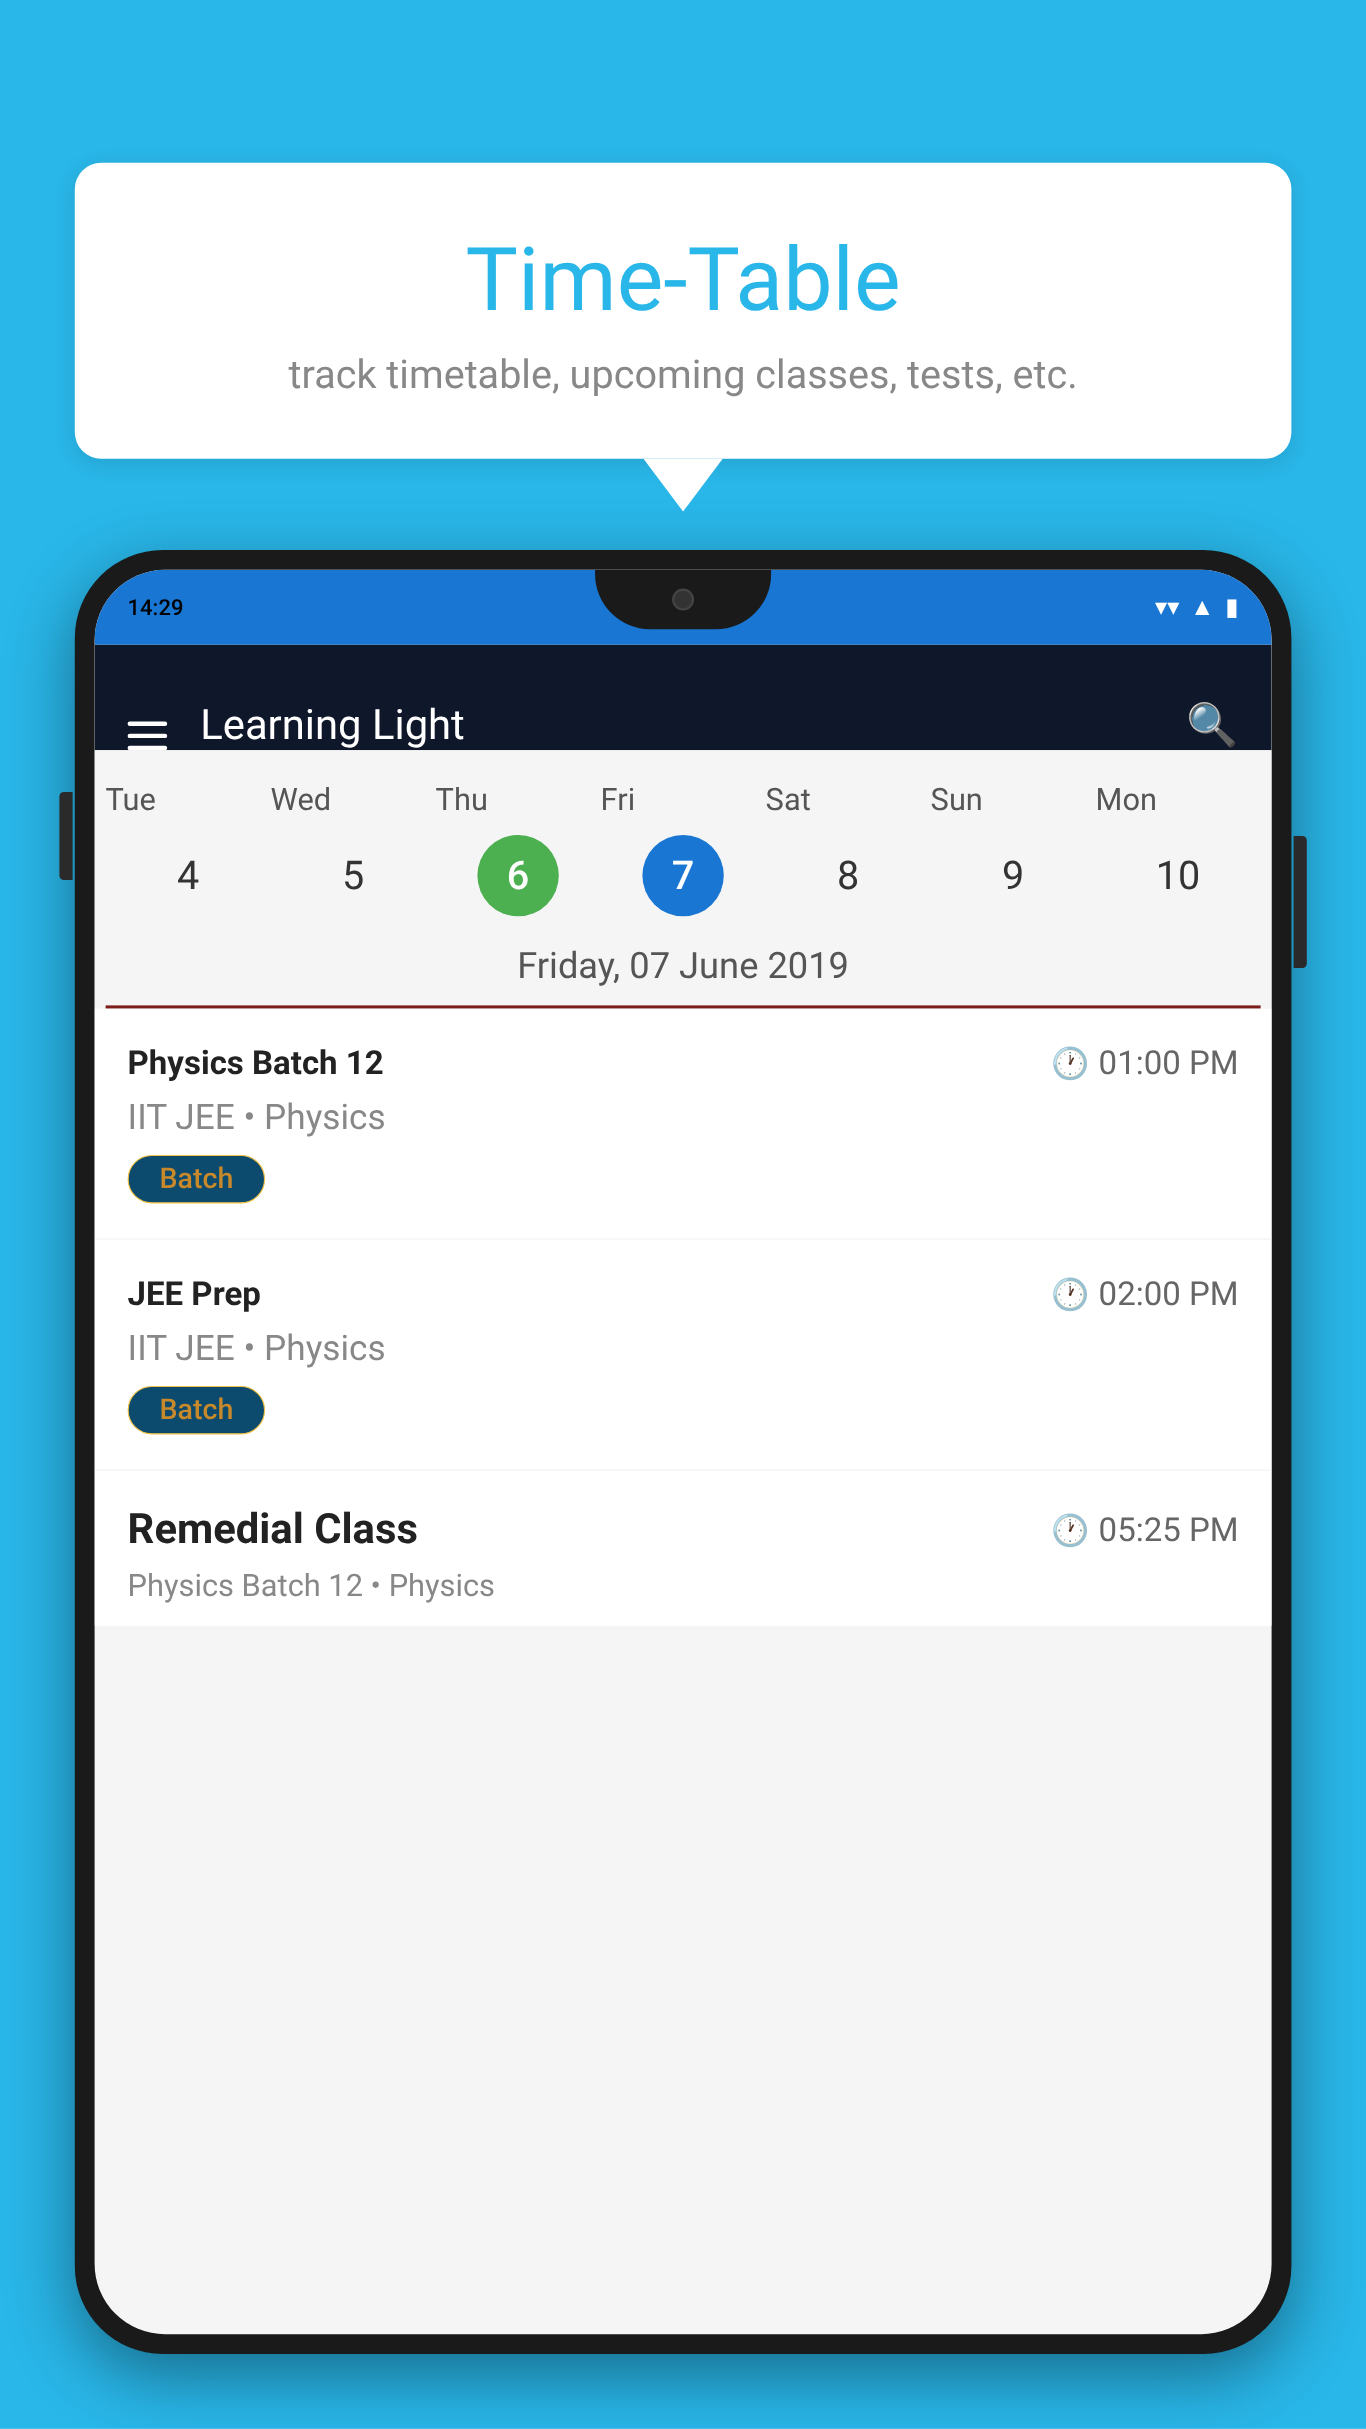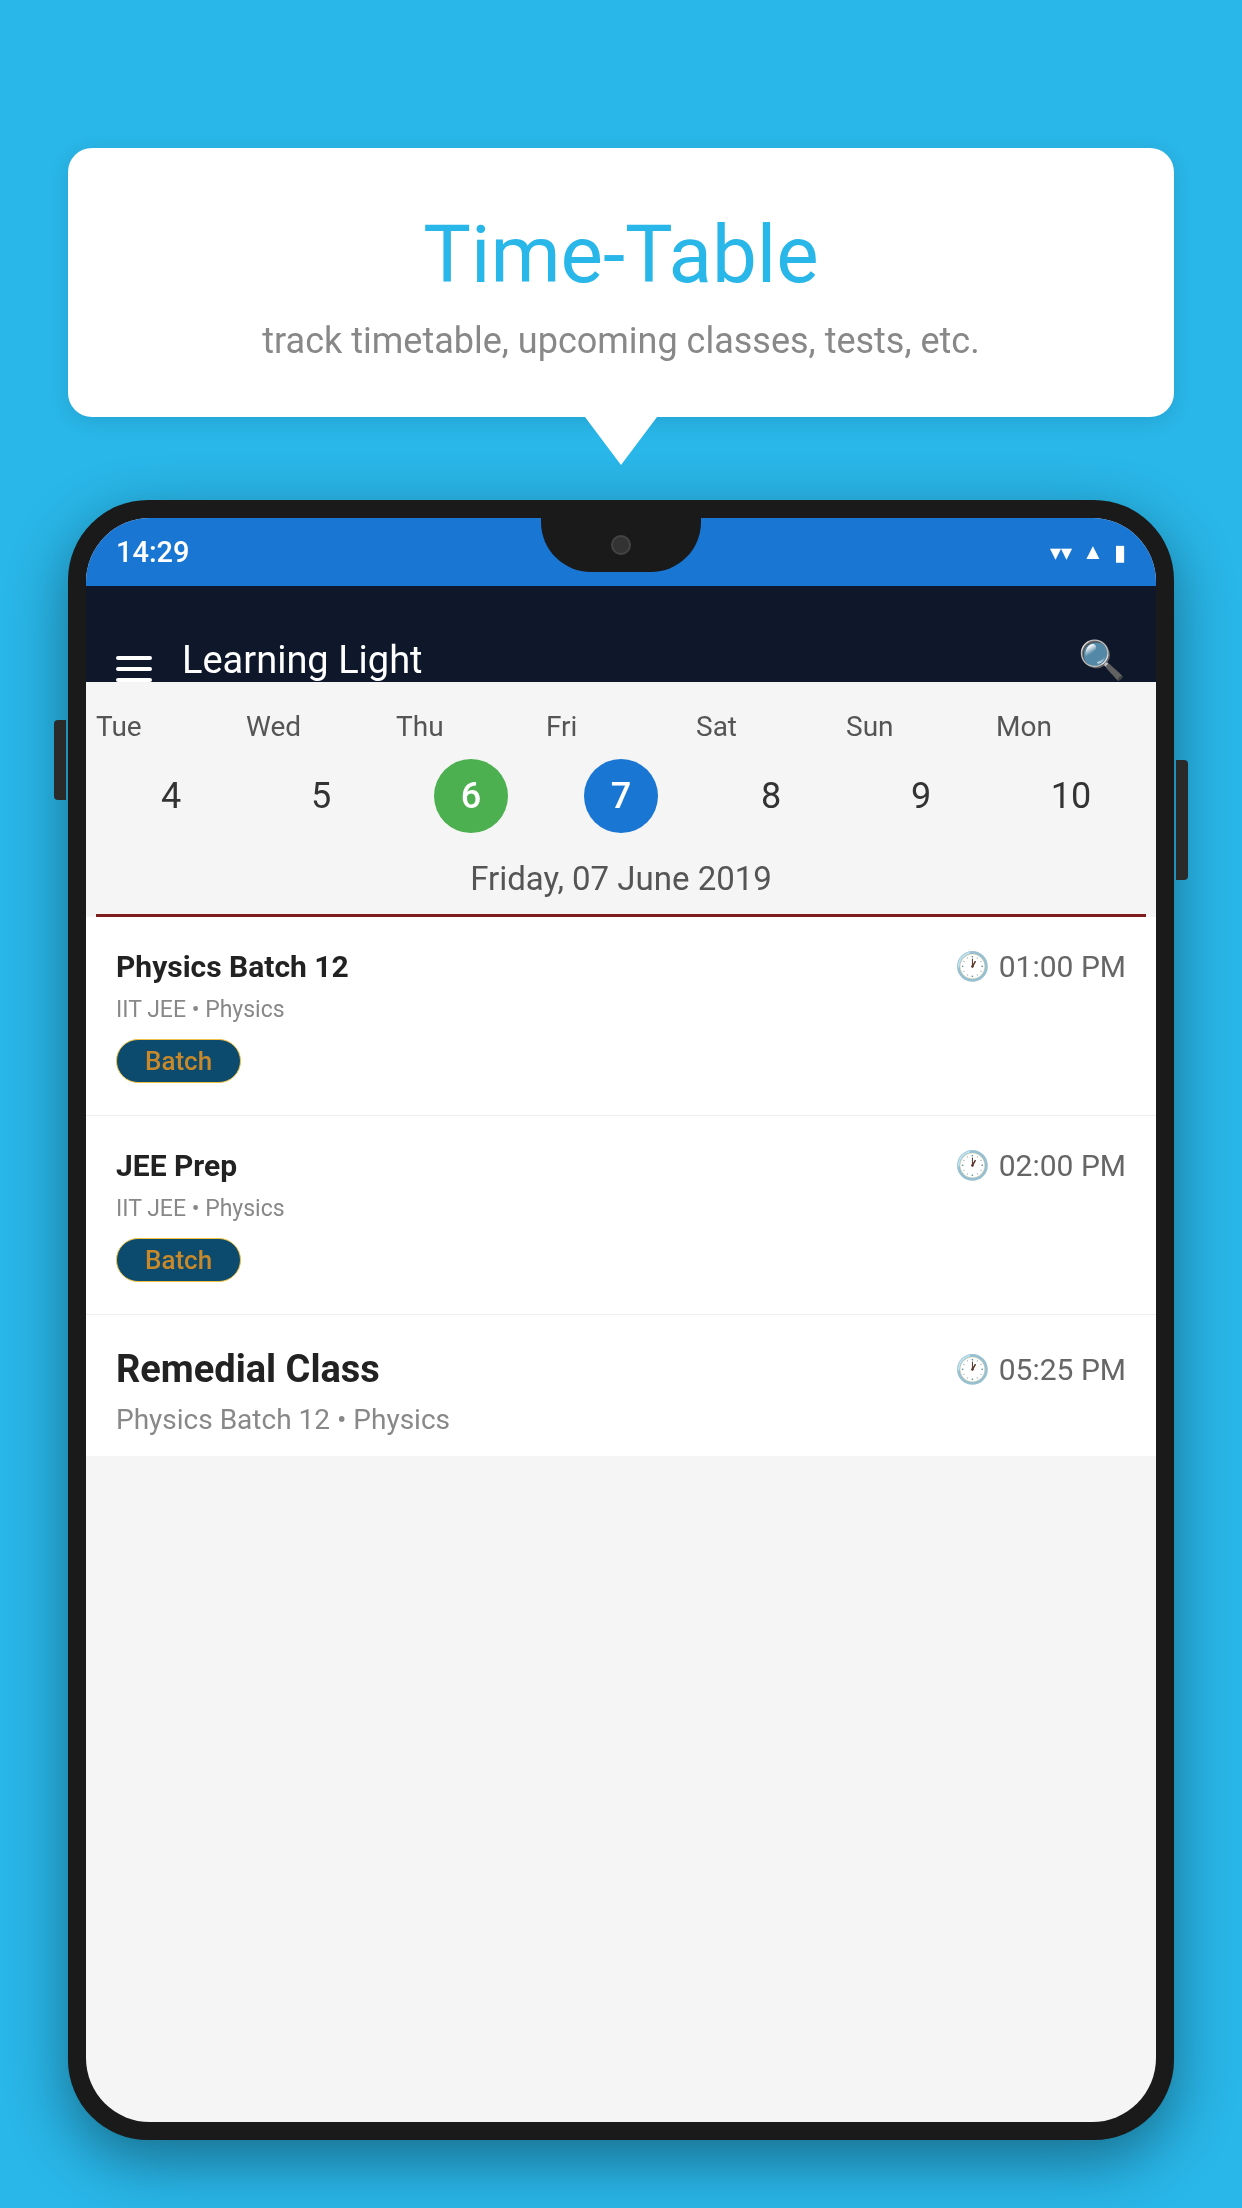--- a/index.html
+++ b/index.html
@@ -110,22 +110,22 @@
     .notch-bar {
       background: #1976d2;
       height: 68px;
       position: relative;
       display: flex;
       align-items: center;
       padding: 0 30px;
     }
 
     .notch-bar .time {
-      color: #ffffff;
-      font-size: 29px;
+      color: #000000;
+      font-size: 20px;
       font-weight: 500;
     }
 
     .notch-cutout {
       position: absolute;
       top: 0;
       left: 50%;
       transform: translateX(-50%);
       width: 160px;
       height: 54px;
@@ -289,21 +289,21 @@
       align-items: center;
       gap: 8px;
     }
 
     .clock-icon {
       font-size: 28px;
       color: #888;
     }
 
     .schedule-subtitle {
-      font-size: 23px;
+      font-size: 32px;
       color: #888;
       margin-bottom: 16px;
     }
 
     .batch-tag {
       display: inline-block;
       background: #0c4a6e;
       color: #c8892a;
       border: 1.5px solid #f0c040;
       border-radius: 30px;

